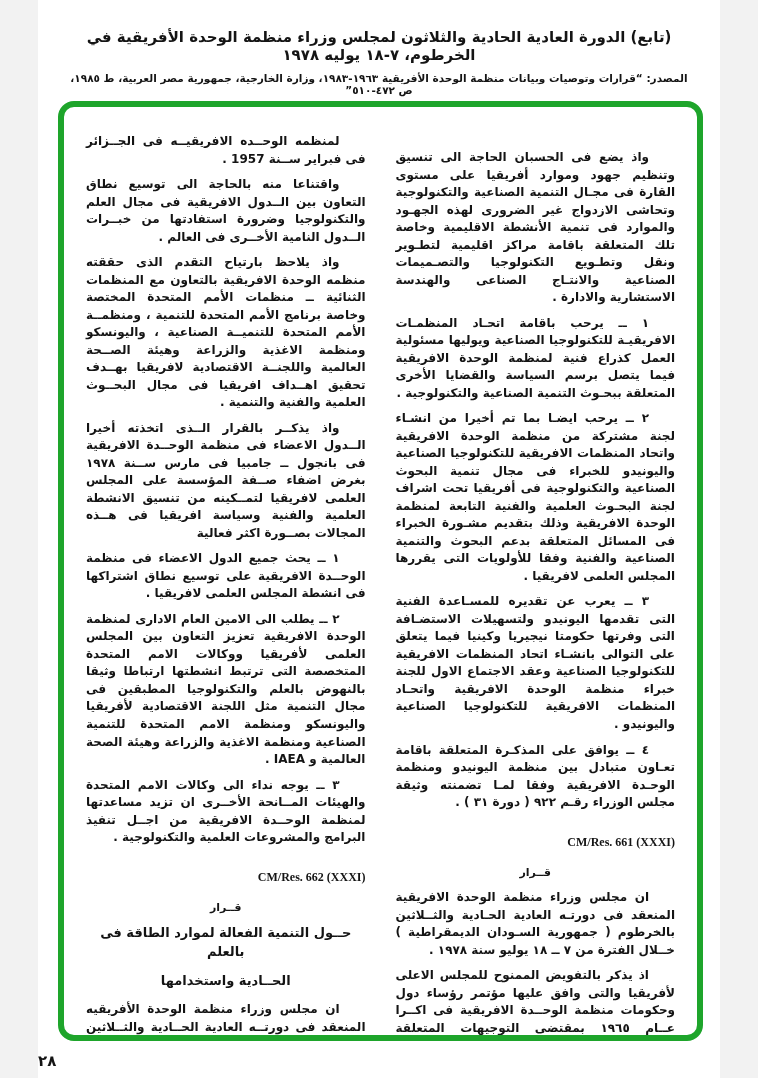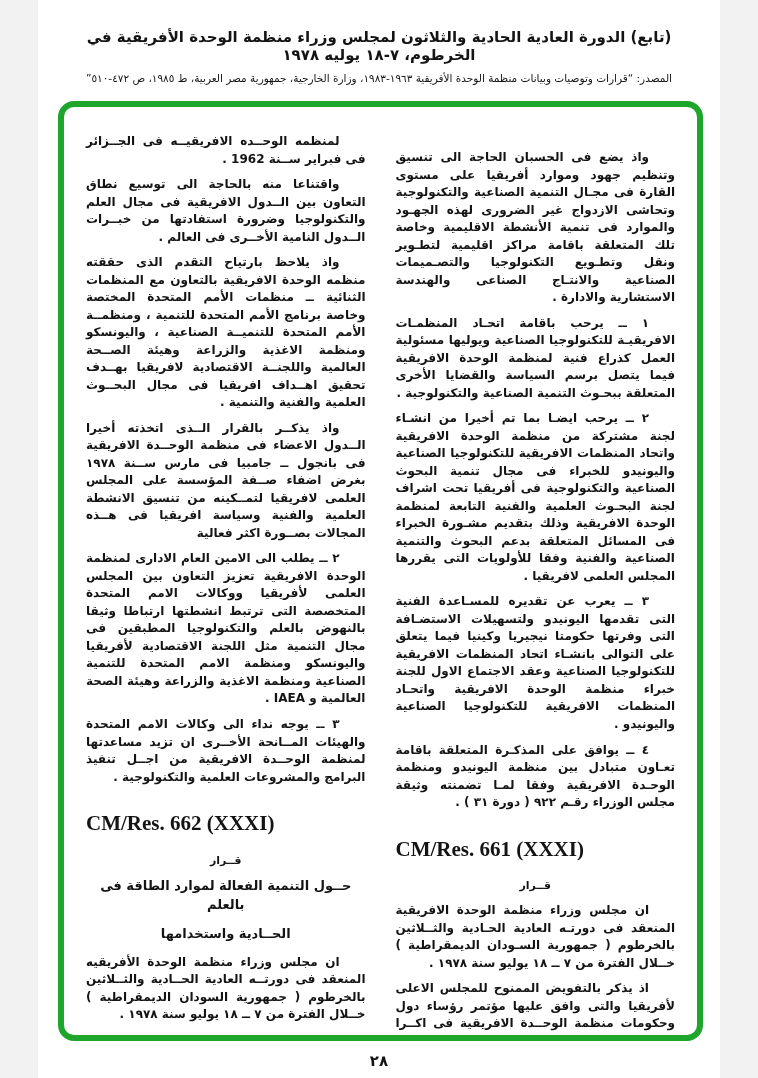--- a/index.html
+++ b/index.html
@@ -4,52 +4,52 @@
 <style>
   html,body { margin:0; padding:0; background:#f2f2f2; }
   .page {
     position:relative; width:682px; height:1078px; margin:0 auto;
     background:#ffffff; overflow:hidden;
     font-family:"DejaVu Sans", sans-serif; color:#141414;
   }
   
   .hdr { position:absolute; top:28px; right:28px; left:28px; direction:rtl; text-align:center; }
   .hdr-title { font-size:15px; font-weight:bold; letter-spacing:0; }
-  .hdr-source { font-size:10.5px; font-weight:normal; margin-top:8px; }
+  .hdr-source { font-size:10.5px; font-weight:bold; margin-top:8px; }
   
   .content-box {
     position:absolute; left:20px; right:17px; top:101px; height:940px;
     box-sizing:border-box; border:6px solid #1ea52b; border-radius:16px;
     padding:12px 22px 10px; overflow:hidden; background:#ffffff;
   }
   .columns { display:flex; direction:rtl; gap:30px; height:100%; }
   .col {
     flex:1; min-width:0; direction:rtl; text-align:justify;
     font-size:12px; font-weight:600; line-height:1.46;
   }
   .col-first { padding-top:30px; }  
   .col-second { padding-top:14px; }
   
   .blk { margin:0 0 8px; }
   .blk.p { text-indent:26px; }
   .blk.res {
-    direction:ltr; text-align:left; text-indent:0;
-    font-family:"Liberation Serif", serif; font-weight:bold; font-size:21px;
+    direction:ltr; text-align:right; text-indent:0;
+    font-family:"Liberation Serif", serif; font-weight:bold; font-size:12px;
     margin:22px 0 14px;
   }
   .blk.title {
     text-align:center; text-indent:0; font-weight:bold; font-size:11px;
     margin:10px 0 8px; letter-spacing:1px;
   }
   .blk.subtitle {
     text-align:center; text-indent:0; font-weight:bold; font-size:13px;
     margin:0 0 10px;
   }
   
-  .footer { position:absolute; left:0; right:0; bottom:8px; text-align:center; }
+  .footer { position:absolute; left:0; right:0; bottom:8px; }
   .page-num { font-size:15px; font-weight:bold; }
 </style>
 </head>
 <body>
 
 <div class="page">
 
   <header class="hdr">
     <div class="hdr-title">(تابع) الدورة العادية الحادية والثلاثون لمجلس وزراء منظمة الوحدة الأفريقية في الخرطوم، ٧-١٨ يوليه ١٩٧٨</div>
     <div class="hdr-source">المصدر: “قرارات وتوصيات وبيانات منظمة الوحدة الأفريقية ١٩٦٣-١٩٨٣، وزارة الخارجية، جمهورية مصر العربية، ط ١٩٨٥، ص ٤٧٢-٥١٠”</div>
@@ -62,24 +62,25 @@
           <div class="blk p">١ ــ يرحب باقامة اتحـاد المنظمـات الافريقيـة للتكنولوجيا الصناعية ويوليها مسئولية العمل كذراع فنية لمنظمة الوحدة الافريقية فيما يتصل برسم السياسة والقضايا الأخرى المتعلقة ببحـوث التنمية الصناعية والتكنولوجية .</div>
           <div class="blk p">٢ ــ يرحب ايضـا بما تم أخيرا من انشـاء لجنة مشتركة من منظمة الوحدة الافريقية واتحاد المنظمات الافريقية للتكنولوجيا الصناعية واليونيدو للخبراء فى مجال تنمية البحوث الصناعية والتكنولوجية فى أفريقيا تحت اشراف لجنة البحـوث العلمية والفنية التابعة لمنظمة الوحدة الافريقية وذلك بتقديم مشـورة الخبراء فى المسائل المتعلقة بدعم البحوث والتنمية الصناعية والفنية وفقا للأولويات التى يقررها المجلس العلمى لافريقيا .</div>
           <div class="blk p">٣ ــ يعرب عن تقديره للمسـاعدة الفنية التى تقدمها اليونيدو ولتسهيلات الاستضـافة التى وفرتها حكومتا نيجيريا وكينيا فيما يتعلق على التوالى بانشـاء اتحاد المنظمات الافريقية للتكنولوجيا الصناعية وعقد الاجتماع الاول للجنة خبراء منظمة الوحدة الافريقية واتحـاد المنظمات الافريقية للتكنولوجيا الصناعية واليونيدو .</div>
           <div class="blk p">٤ ــ يوافق على المذكـرة المتعلقة باقامة تعـاون متبادل بين منظمة اليونيدو ومنظمة الوحـدة الافريقية وفقا لمـا تضمنته وثيقة مجلس الوزراء رقـم ٩٢٢ ( دورة ٣١ ) .</div>
           <div class="blk res">CM/Res. 661 (XXXI)</div>
           <div class="blk title">قــرار</div>
           <div class="blk p">ان مجلس وزراء منظمة الوحدة الافريقية المنعقد فى دورتـه العادية الحـادية والثــلاثين بالخرطوم ( جمهورية السـودان الديمقراطية ) خــلال الفترة من ٧ ــ ١٨ يوليو سنة ١٩٧٨ .</div>
           <div class="blk p">اذ يذكر بالتفويض الممنوح للمجلس الاعلى لأفريقيا والتى وافق عليها مؤتمر رؤساء دول وحكومات منظمة الوحــدة الافريقية فى اكــرا عــام ١٩٦٥ بمقتضى التوجيهات المتعلقة بالسياسـة العلمية التى اتخذت خلال الاجتماع الاول للجنة البحوث العلمية والفنية التابعة</div>
         </section>
       <section class="col col-second">
-          <div class="blk p">لمنظمه الوحــده الافريقيــه فى الجــزائر فى فبراير ســنة 1962 .</div>
+          <div class="blk p">لمنظمه الوحــده الافريقيــه فى الجــزائر فى فبراير ســنة 1957 .</div>
           <div class="blk p">واقتناعا منه بالحاجة الى توسيع نطاق التعاون بين الــدول الافريقية فى مجال العلم والتكنولوجيا وضرورة استفادتها من خبــرات الــدول النامية الأخــرى فى العالم .</div>
           <div class="blk p">واذ يلاحظ بارتياح التقدم الذى حققته منظمه الوحدة الافريقية بالتعاون مع المنظمات الثنائية ــ منظمات الأمم المتحدة المختصة وخاصة برنامج الأمم المتحدة للتنمية ، ومنظمــة الأمم المتحدة للتنميــة الصناعية ، واليونسكو ومنظمة الاغذية والزراعة وهيئة الصــحة العالمية واللجنــة الاقتصادية لافريقيا بهــدف تحقيق اهــداف افريقيا فى مجال البحــوث العلمية والفنية والتنمية .</div>
           <div class="blk p">واذ يذكــر بالقرار الــذى اتخذته أخيرا الــدول الاعضاء فى منظمة الوحــدة الافريقية فى بانجول ــ جامبيا فى مارس ســنة ١٩٧٨ بغرض اضفاء صــفة المؤسسة على المجلس العلمى لافريقيا لتمــكينه من تنسيق الانشطة العلمية والفنية وسياسة افريقيا فى هــذه المجالات بصــورة اكثر فعالية</div>
+          <div class="blk p">١ ــ يحث جميع الدول الاعضاء فى منظمة الوحــدة الافريقية على توسيع نطاق اشتراكها فى انشطة المجلس العلمى لافريقيا .</div>
           <div class="blk p">٢ ــ يطلب الى الامين العام الادارى لمنظمة الوحدة الافريقية تعزيز التعاون بين المجلس العلمى لأفريقيا ووكالات الامم المتحدة المتخصصة التى ترتبط انشطتها ارتباطا وثيقا بالنهوض بالعلم والتكنولوجيا المطبقين فى مجال التنمية مثل اللجنة الاقتصادية لأفريقيا واليونسكو ومنظمة الامم المتحدة للتنمية الصناعية ومنظمة الاغذية والزراعة وهيئة الصحة العالمية و IAEA .</div>
           <div class="blk p">٣ ــ يوجه نداء الى وكالات الامم المتحدة والهيئات المــانحة الأخــرى ان تزيد مساعدتها لمنظمة الوحــدة الافريقية من اجــل تنفيذ البرامج والمشروعات العلمية والتكنولوجية .</div>
           <div class="blk res">CM/Res. 662 (XXXI)</div>
           <div class="blk title">قــرار</div>
           <div class="blk subtitle">حــول التنمية الفعالة لموارد الطاقة فى بالعلم</div>
           <div class="blk subtitle">الحــادية واستخدامها</div>
           <div class="blk p">ان مجلس وزراء منظمة الوحدة الأفريقيه المنعقد فى دورتــه العادية الحــادية والثــلاثين بالخرطوم ( جمهورية السودان الديمقراطية ) خــلال الفترة من ٧ ــ ١٨ يوليو سنة ١٩٧٨ .</div>
         </section>
     </div>
   </div>

